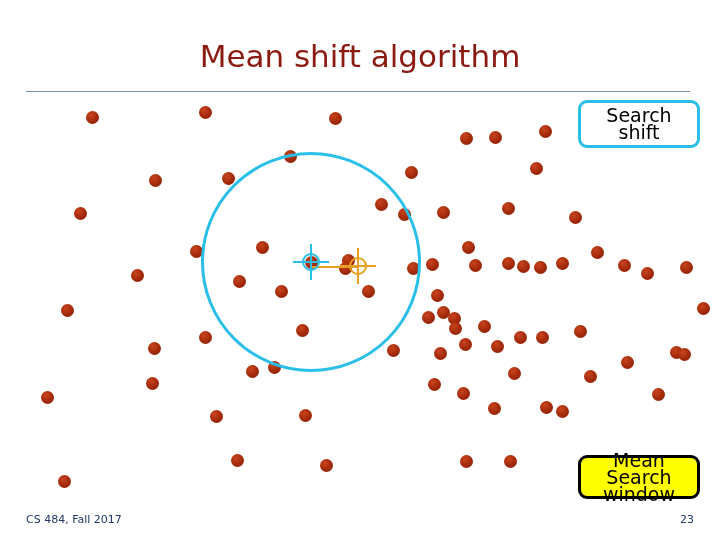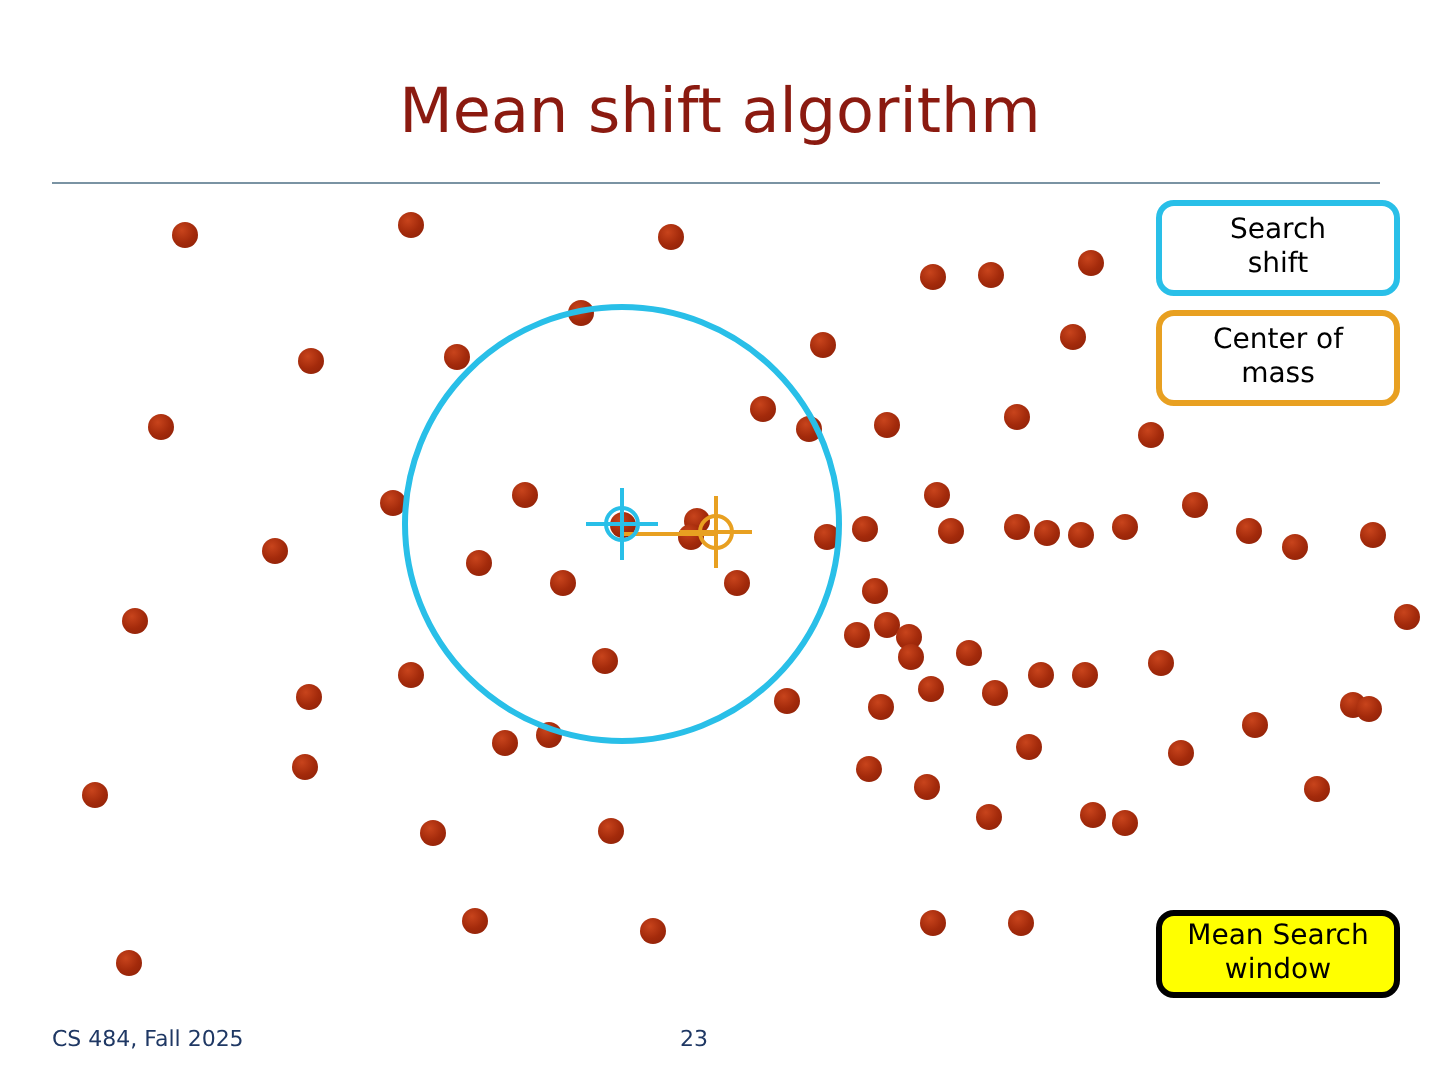--- a/index.html
+++ b/index.html
@@ -104,21 +104,21 @@
 
   
   .callout {
     position: absolute;
     box-sizing: border-box;
     border-radius: 9px;
     display: flex;
     align-items: center;
     justify-content: center;
     text-align: center;
-    font-size: 14px;
+    font-size: 19px;
     line-height: 17px;
     color: #000000;
     background: #ffffff;
   }
   #callout-search  { border: 3px solid #29BFE8; }
   #callout-center  { border: 3px solid #E8A021; }
   #callout-vector  { border: 3px solid #000000; background: #FFFF00; }
 
   
   .footer-text {
@@ -240,30 +240,24 @@
     </div>
   </div>
 
   <div id="callout-search" class="callout" style="left: 578px; top: 100px; width: 122px; height: 48px; border-color: rgb(41, 191, 232); background: rgb(255, 255, 255);">
     <div>
       <span>Search</span><br>
       <span>shift</span>
     </div>
   </div>
 
-  <div id="callout-center" class="callout" style="left: 578px; top: 155px; width: 122px; height: 48px; border-color: rgb(232, 160, 33); background: rgb(255, 255, 255);">
-    <div>
-      <span>Center of</span><br>
-      <span>mass</span>
-    </div>
-  </div>
 
   <div id="callout-vector" class="callout" style="left: 578px; top: 455px; width: 122px; height: 44px; border-color: rgb(0, 0, 0); background: rgb(255, 255, 0);">
     <div>
       <span>Mean Search</span><br>
       <span>window</span>
     </div>
   </div>
 
-  <div id="footer-left" class="footer-text" style="color: rgb(31, 56, 100);">CS 484, Fall 2025</div>
-  <div id="footer-right" class="footer-text" style="color: rgb(31, 56, 100); text-align: center;">23</div>
+  <div id="footer-left" class="footer-text" style="color: rgb(31, 56, 100);">CS 484, Fall 2017</div>
+  <div id="footer-right" class="footer-text" style="color: rgb(31, 56, 100);">23</div>
 
 </div>
 
 </body></html>

